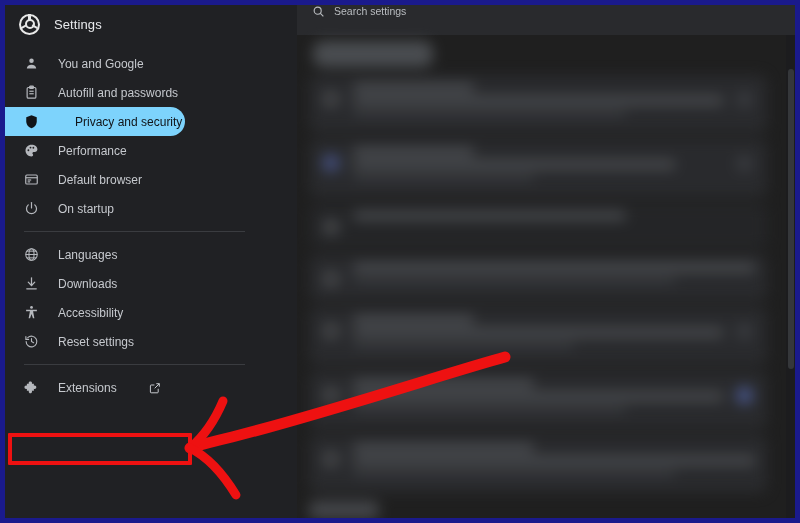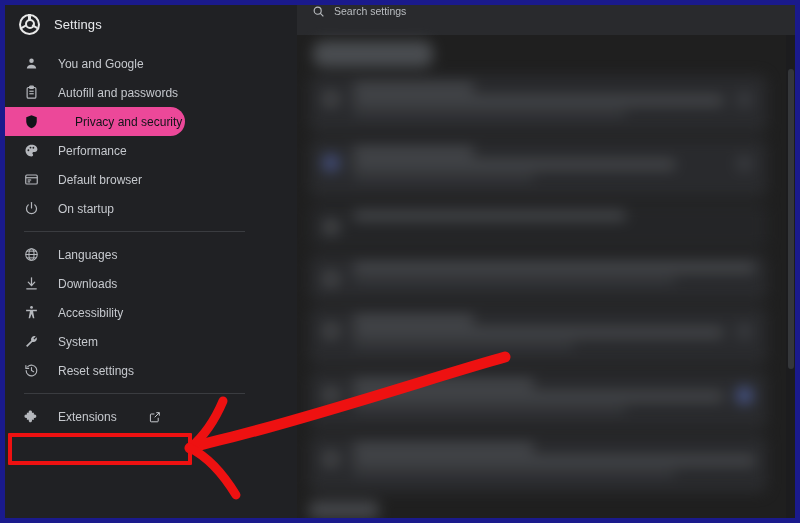--- a/index.html
+++ b/index.html
@@ -73,21 +73,21 @@
     display: flex; align-items: center;
     gap: 19px;
     padding-left: 19px;
     color: #c6c9ce;
     font-size: 12px;
     border-radius: 0 40px 40px 0;
     margin-right: 112px;
     position: relative;
   }
   .nav-item.selected {
-    background: #ec4899;
+    background: #7dd3fc;
     color: #111418;
     gap: 36px;
   }
   .nav-item .ico {
     width: 15px; height: 15px;
     flex: 0 0 15px;
     display: flex; align-items: center; justify-content: center;
     color: #b5b8bd;
   }
   .nav-item.selected .ico { color: #111418; }
@@ -322,28 +322,20 @@
             <span class="ico">
               <svg viewBox="0 0 24 24" fill="currentColor">
                 <circle cx="12" cy="3.8" r="2.2"></circle>
                 <path d="M3.4 7.6h17.2v2.2h-6.1l2.1 11.2h-2.3L12 14.2l-2.3 6.8H7.4l2.1-11.2H3.4z"></path>
               </svg>
             </span>
             <span class="nav-label">Accessibility</span>
           </div>
           <div class="nav-item">
             <span class="ico">
-              <svg viewBox="0 0 24 24" fill="currentColor">
-                <path d="M20.3 5.2 16.6 8.9l-1.5-1.5 3.7-3.7a5.6 5.6 0 0 0-7.3 7.1L3.3 18.9l1.9 1.9 8.1-8.2a5.6 5.6 0 0 0 7-7.4z"></path>
-              </svg>
-            </span>
-            <span class="nav-label">System</span>
-          </div>
-          <div class="nav-item">
-            <span class="ico">
               <svg viewBox="0 0 24 24" fill="none" stroke="currentColor" stroke-width="1.8" stroke-linecap="round">
                 <path d="M3.4 12a8.6 8.6 0 1 0 2.6-6.1"></path>
                 <polyline points="3,4.2 3,8.6 7.4,8.6"></polyline>
                 <polyline points="12,7.4 12,12 15.4,13.9"></polyline>
               </svg>
             </span>
             <span class="nav-label">Reset settings</span>
           </div>
           <div class="divider"></div>
           <div class="nav-item">

